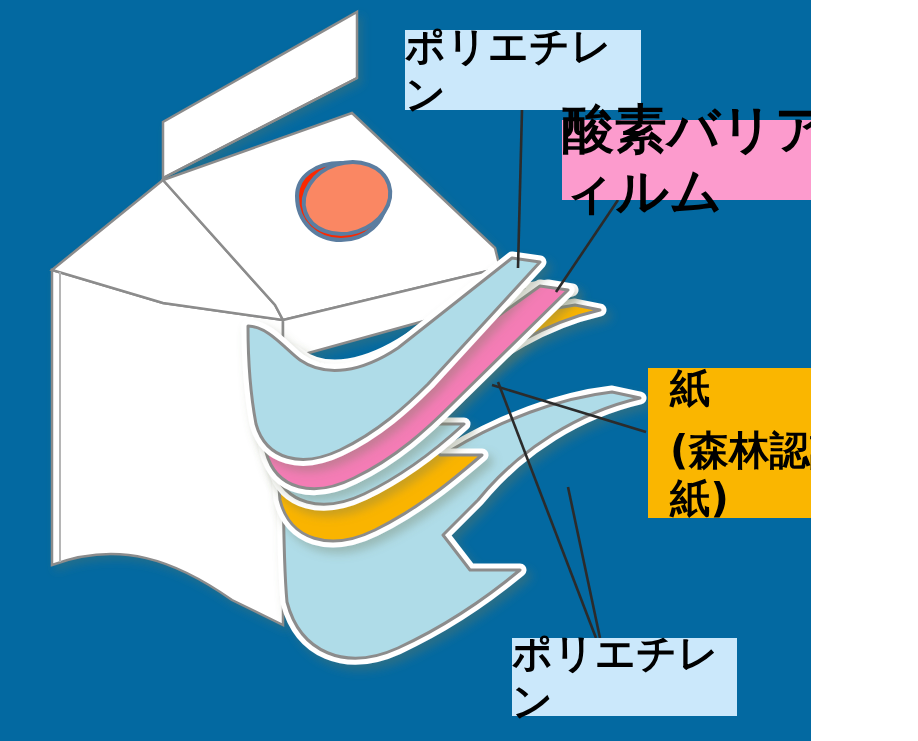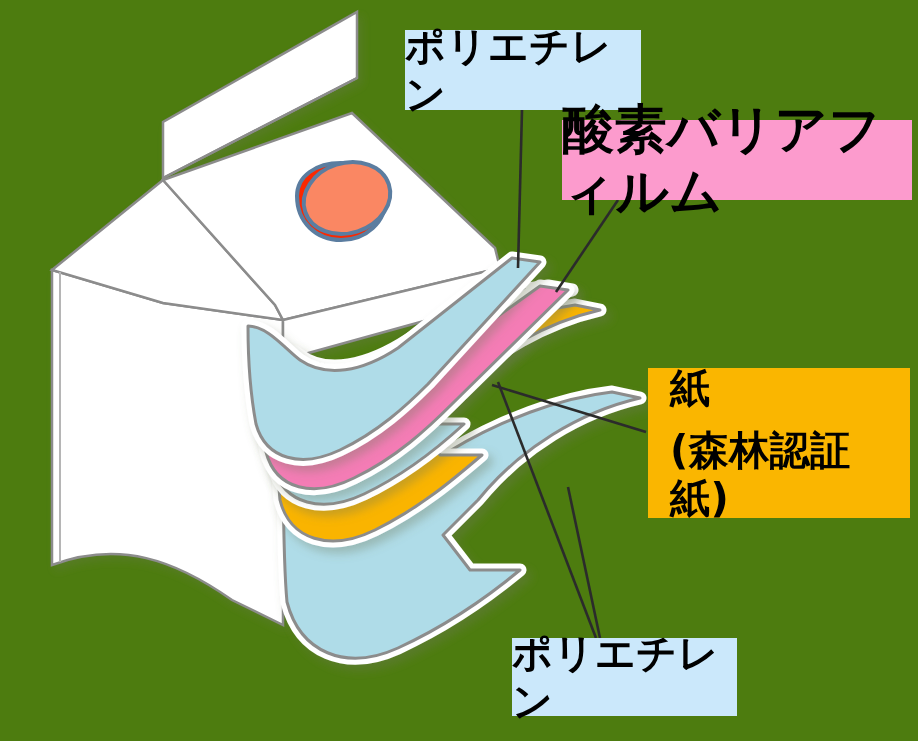--- a/index.html
+++ b/index.html
@@ -2,25 +2,25 @@
 <html><head>
 <meta charset="utf-8">
 <style>
   html, body {
     margin: 0;
     padding: 0;
     background: #ffffff;
   }
   #page {
     position: relative;
-    width: 918px;
+    width: 811px;
     height: 741px;
     overflow: hidden;
     font-family: "DejaVu Sans", "Liberation Sans", sans-serif;
-    background: #4d7c0f;
+    background: #0369a1;
   }
   #diagram-svg {
     position: absolute;
     top: 0; left: 0;
     width: 918px;
     height: 741px;
   }
   .label-box {
     position: absolute;
     box-sizing: border-box;

